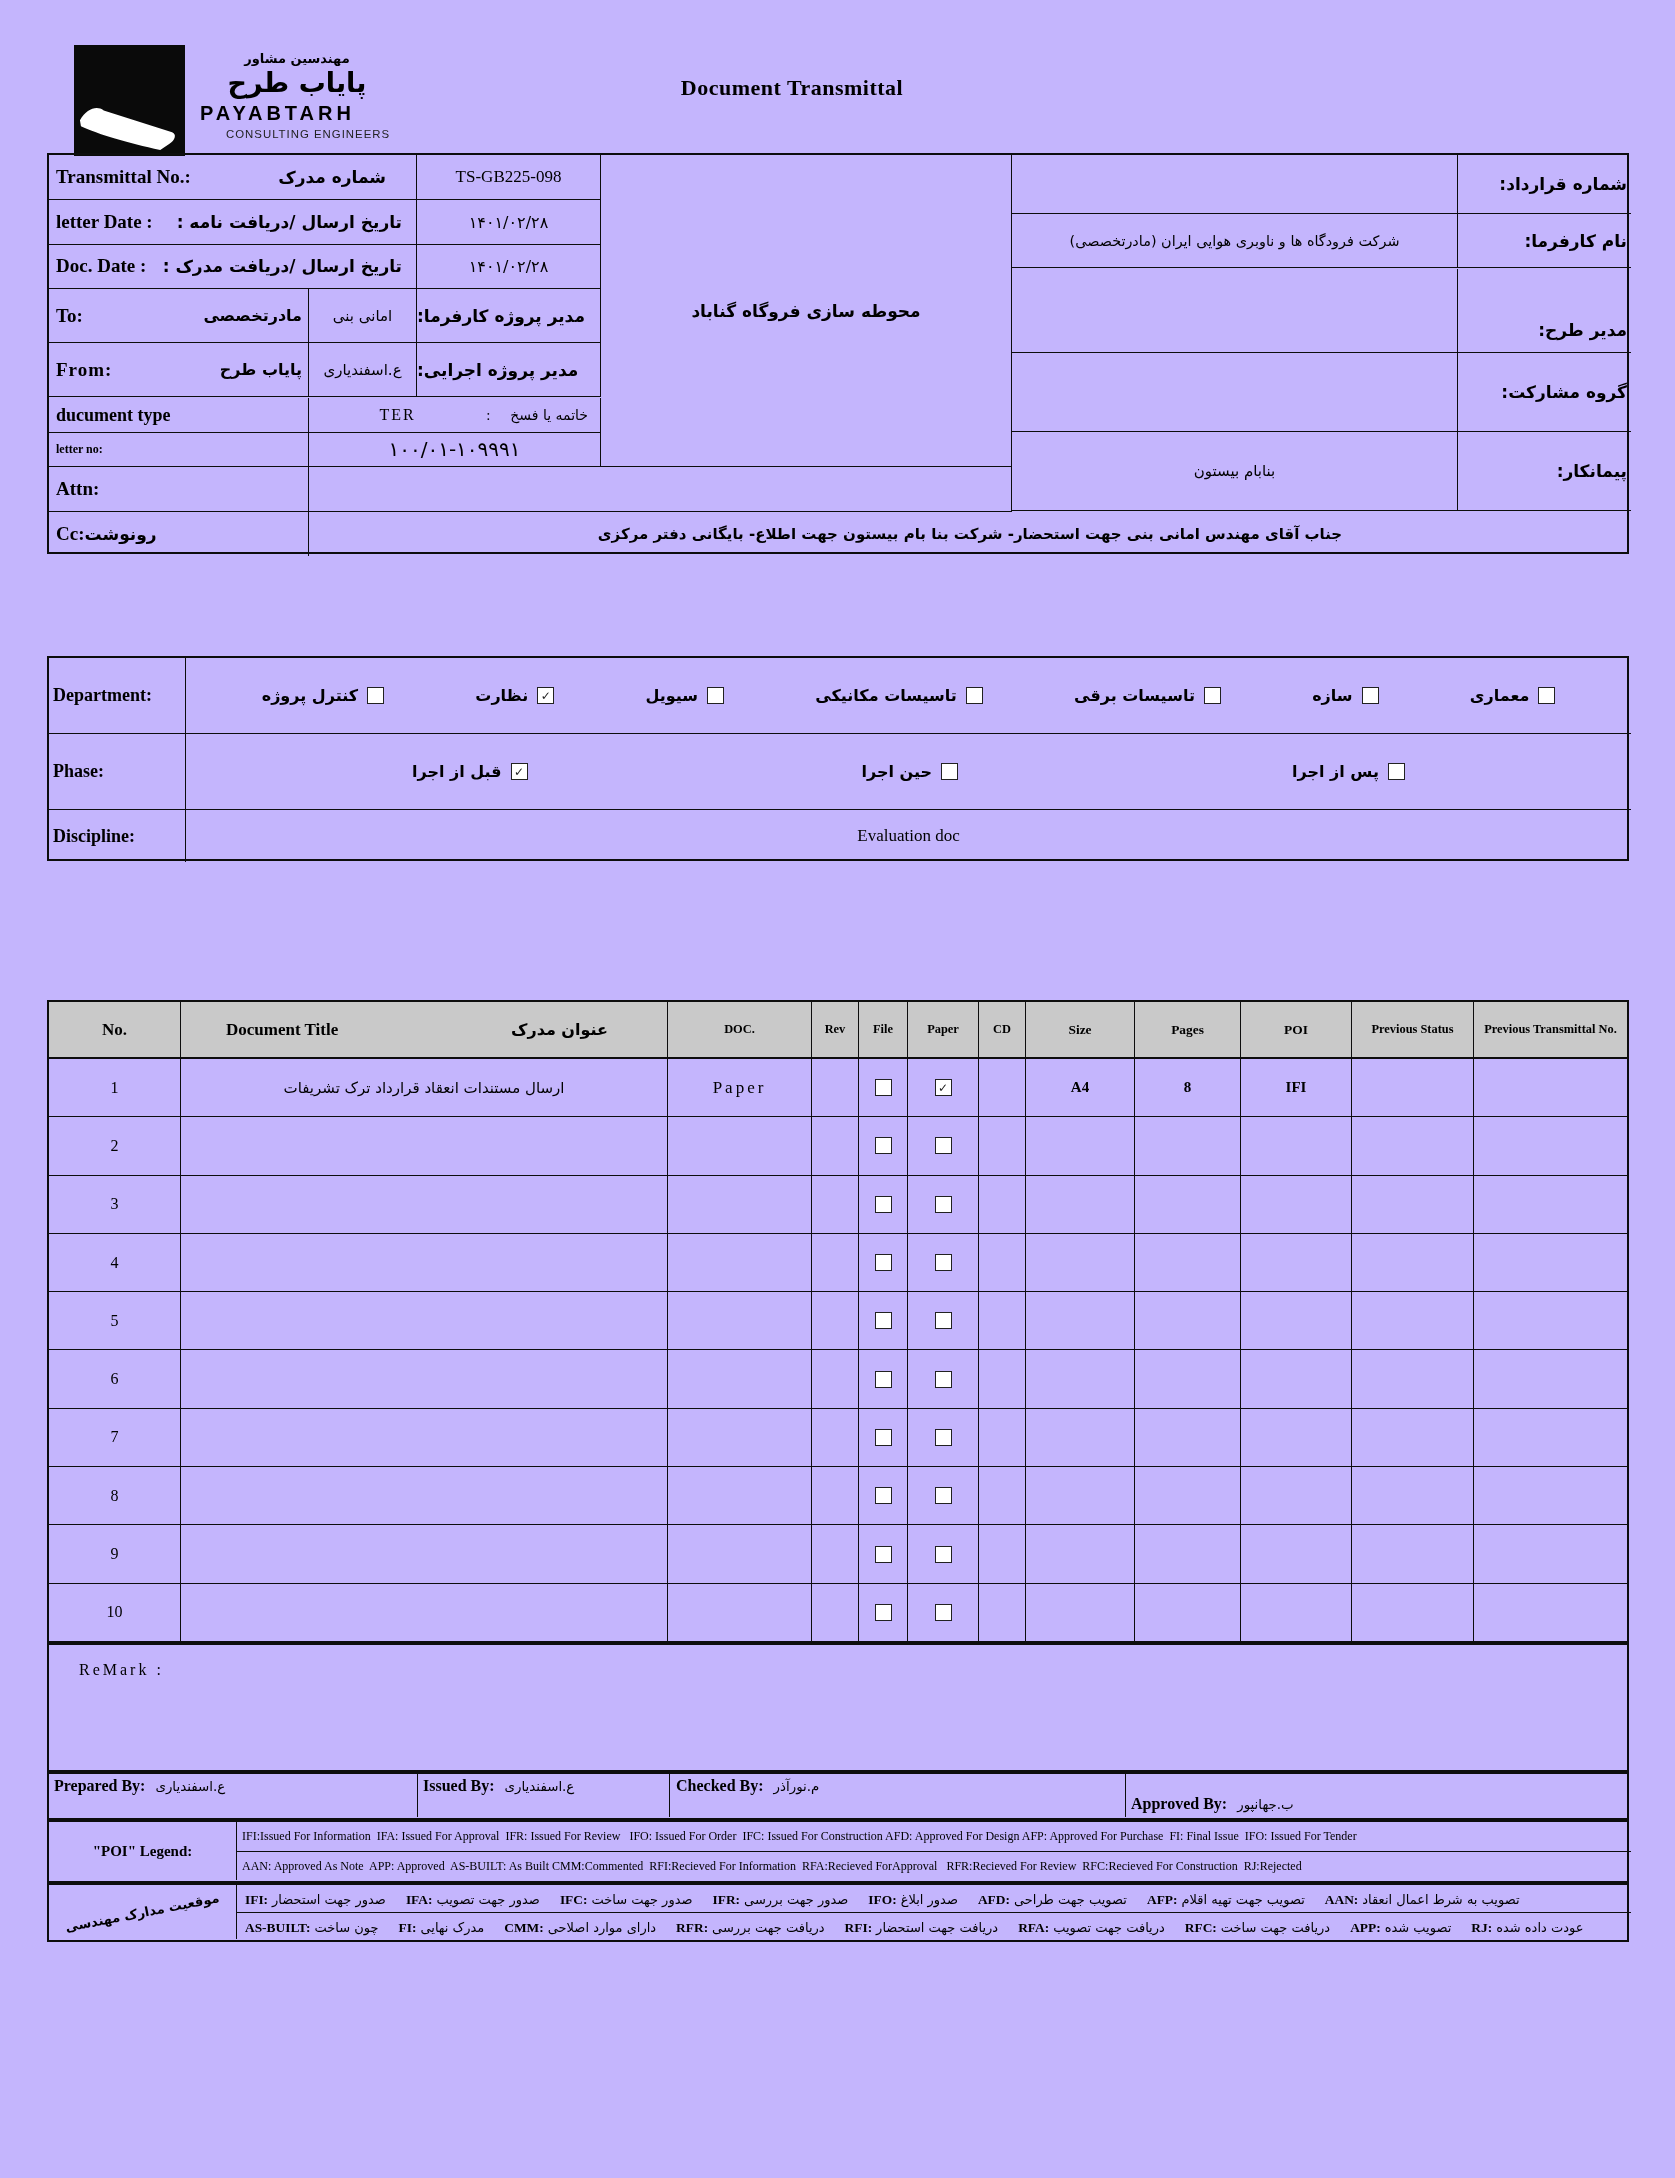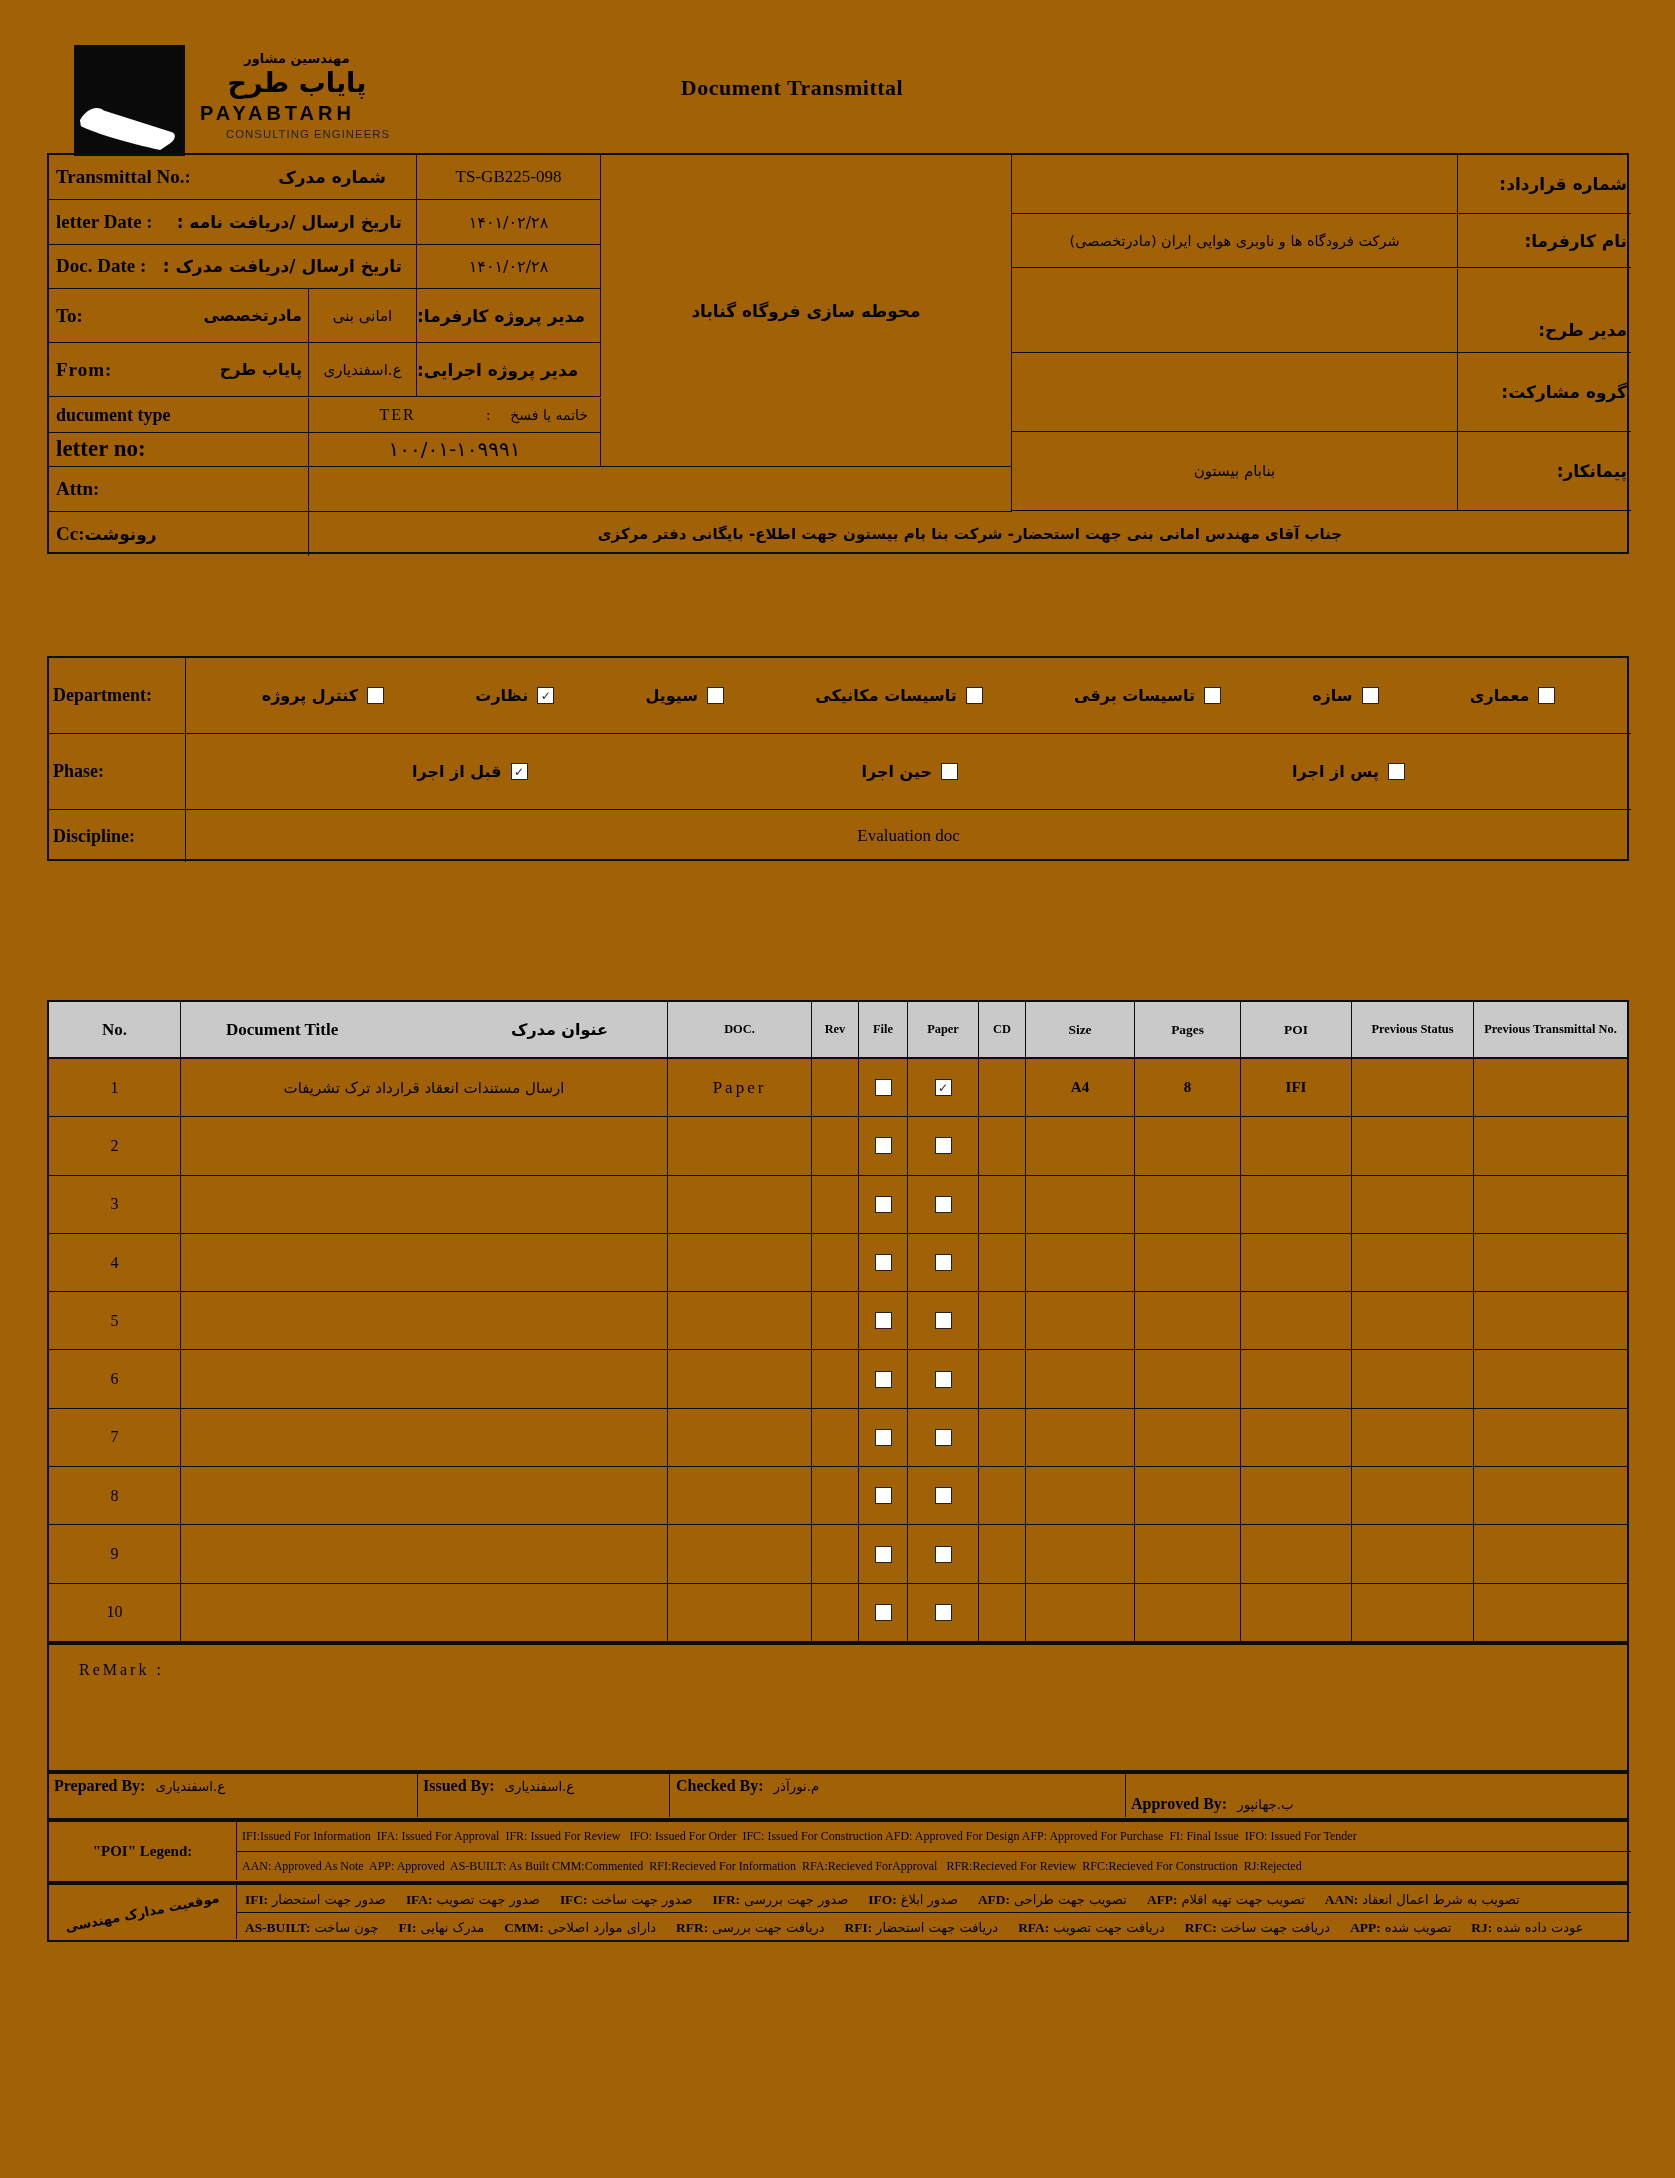--- a/index.html
+++ b/index.html
@@ -1,16 +1,16 @@
 <!DOCTYPE html>
 <html lang="en"><head>
 <meta charset="utf-8">
 <style>
   html,body{margin:0;padding:0;background:#fff;}
-  .page{position:relative;width:1675px;height:2178px;background:#a16207;color:#000;
+  .page{position:relative;width:1675px;height:2178px;background:#c4b5fd;color:#000;
         font-family:"Liberation Serif","DejaVu Serif",serif;overflow:hidden;}
   .fa{font-family:"DejaVu Sans",sans-serif;}
   .en{font-family:"Liberation Serif","DejaVu Serif",serif;}
   .abs{position:absolute;box-sizing:border-box;}
   .bdr{border:2.5px solid #0d0d0d;}
   .cell{position:absolute;box-sizing:border-box;border-right:1.5px solid #0d0d0d;border-bottom:1.5px solid #0d0d0d;
         display:flex;align-items:center;}
   .noR{border-right:none;} .noB{border-bottom:none;}
   .lblEN{font-weight:bold;font-size:19px;padding-left:7px;}
   .lblFA{font-weight:bold;font-size:17px;}
@@ -96,21 +96,21 @@
     <div class="cell" style="left:0;top:243px;width:260px;height:35px;">
       <span class="lblEN" style="font-size:18px;">ducument type</span>
     </div>
     <div class="cell" style="left:260px;top:243px;width:292px;height:35px;">
       <span class="en" style="flex:1;text-align:center;font-size:16px;letter-spacing:2px;">TER</span>
       <span style="font-size:15px;">:</span>
       <span class="fa" style="font-size:14px;padding:0 12px 0 20px;" dir="rtl">خاتمه یا فسخ</span>
     </div>
 
     <div class="cell" style="left:0;top:277px;width:260px;height:35px;">
-      <span class="lblEN" style="font-size:23px;">letter no:</span>
+      <span class="lblEN" style="font-size:12px;">letter no:</span>
     </div>
     <div class="cell valC fa" style="left:260px;top:277px;width:292px;height:35px;font-size:20px;">۱۰۰/۰۱-۱۰۹۹۹۱</div>
 
     <div class="cell" style="left:0;top:312px;width:260px;height:45px;">
       <span class="lblEN">Attn:</span>
     </div>
     <div class="cell" style="left:260px;top:312px;width:703px;height:45px;"></div>
 
     <div class="cell" style="left:0;top:356px;width:260px;height:45px;border-bottom:none;">
       <span class="lblEN">Cc:</span>

